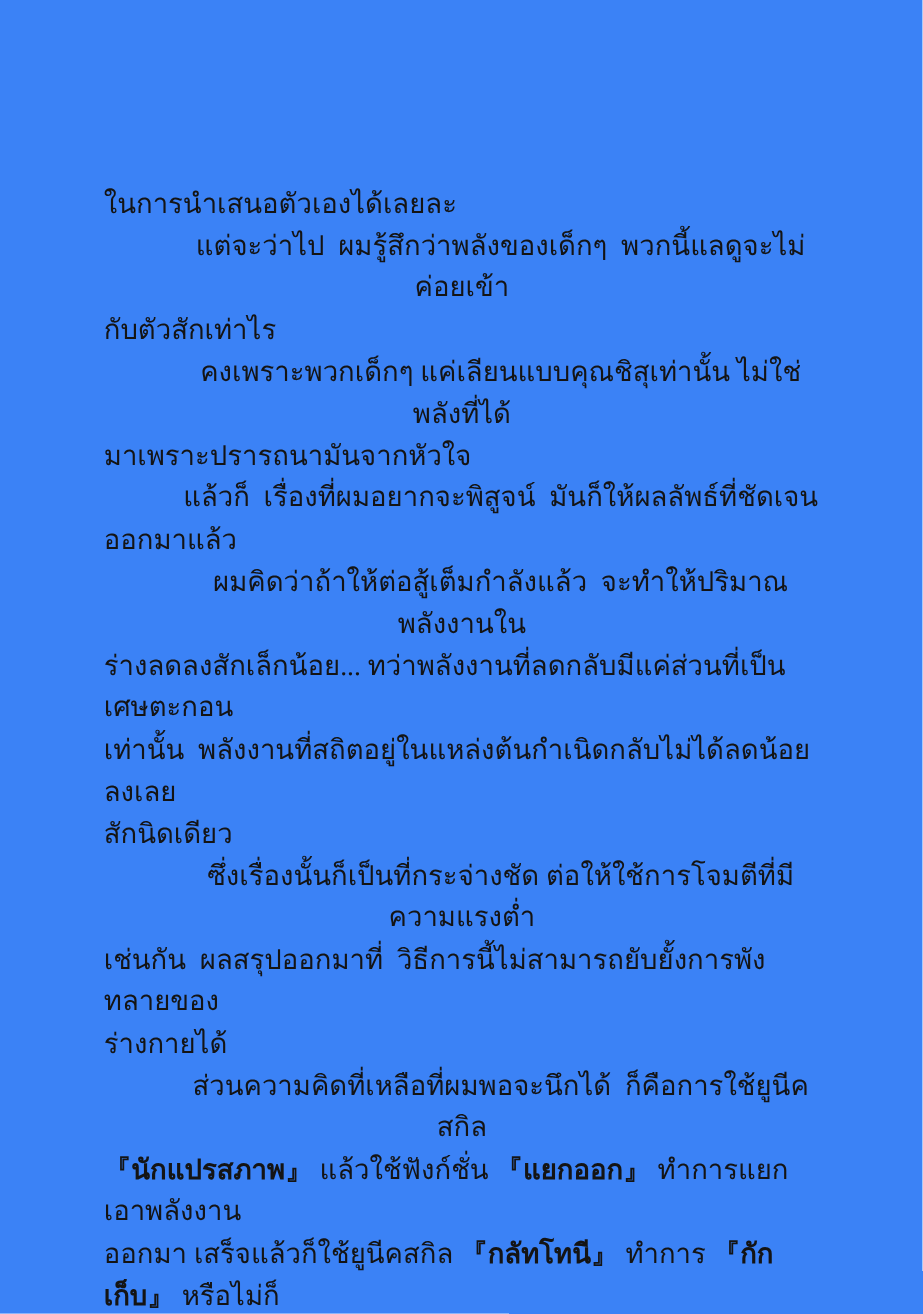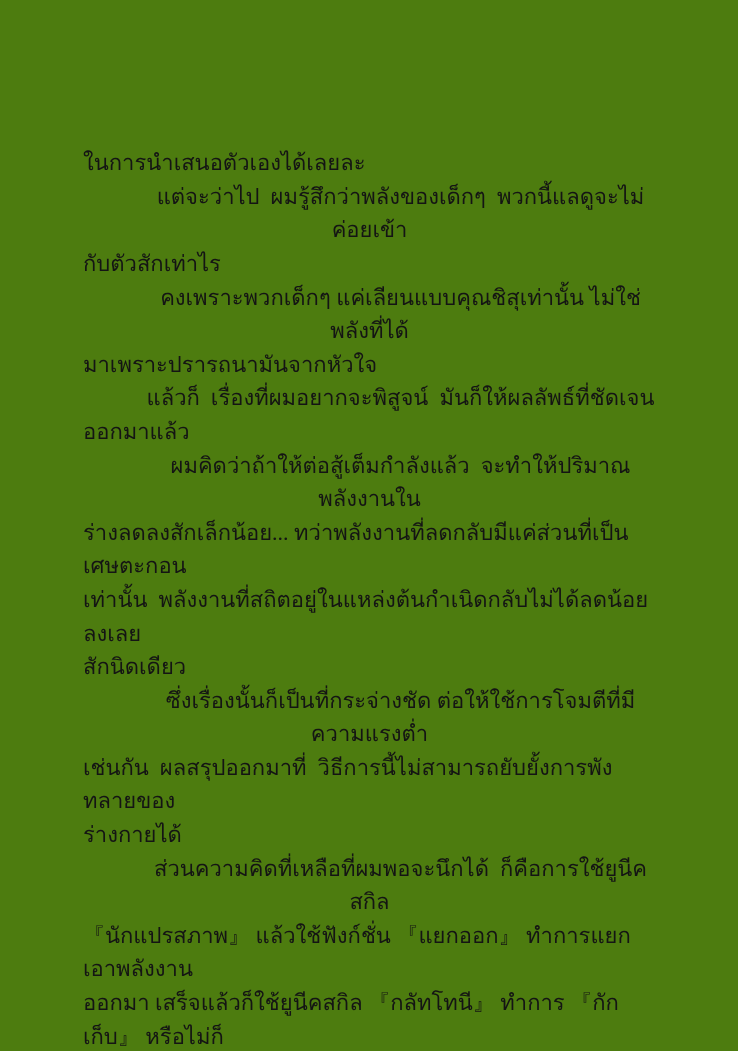--- a/index.html
+++ b/index.html
@@ -4,21 +4,21 @@
 <style>
   html, body {
     margin: 0;
     padding: 0;
     background: #ffffff;
   }
   .page {
     position: relative;
     width: 738px;
     height: 1051px;
-    background: #4d7c0f;
+    background: #3b82f6;
     overflow: hidden;
     font-family: "Liberation Serif", "DejaVu Serif", serif;
     color: #141414;
   }
   .text-block {
     position: absolute;
     left: 83px;
     top: 79px;
     width: 573px;
     font-size: 22px;
@@ -26,21 +26,21 @@
     white-space: pre-wrap;
   }
   .line {
     min-height: 33.6px;
   }
   .line.indent {
     text-indent: 62px;
     text-align: center;
   }
   .seg-bold {
-    font-weight: 400;
+    font-weight: 700;
   }
 </style>
 </head>
 <body>
 
 <div class="page">
   <div class="text-block">
     <div id="lines-container"><div class="line"><span class="seg">ในการนำเสนอตัวเองได้เลยละ</span></div><div class="line indent"><span class="seg">แต่จะว่าไป  ผมรู้สึกว่าพลังของเด็กๆ  พวกนี้แลดูจะไม่ค่อยเข้า</span></div><div class="line"><span class="seg">กับตัวสักเท่าไร</span></div><div class="line indent"><span class="seg">คงเพราะพวกเด็กๆ แค่เลียนแบบคุณชิสุเท่านั้น ไม่ใช่พลังที่ได้</span></div><div class="line"><span class="seg">มาเพราะปรารถนามันจากหัวใจ</span></div><div class="line indent"><span class="seg">แล้วก็  เรื่องที่ผมอยากจะพิสูจน์  มันก็ให้ผลลัพธ์ที่ชัดเจน</span></div><div class="line"><span class="seg">ออกมาแล้ว</span></div><div class="line indent"><span class="seg">ผมคิดว่าถ้าให้ต่อสู้เต็มกำลังแล้ว  จะทำให้ปริมาณพลังงานใน</span></div><div class="line"><span class="seg">ร่างลดลงสักเล็กน้อย... ทว่าพลังงานที่ลดกลับมีแค่ส่วนที่เป็นเศษตะกอน</span></div><div class="line"><span class="seg">เท่านั้น  พลังงานที่สถิตอยู่ในแหล่งต้นกำเนิดกลับไม่ได้ลดน้อยลงเลย</span></div><div class="line"><span class="seg">สักนิดเดียว</span></div><div class="line indent"><span class="seg">ซึ่งเรื่องนั้นก็เป็นที่กระจ่างชัด ต่อให้ใช้การโจมตีที่มีความแรงต่ำ</span></div><div class="line"><span class="seg">เช่นกัน  ผลสรุปออกมาที่  วิธีการนี้ไม่สามารถยับยั้งการพังทลายของ</span></div><div class="line"><span class="seg">ร่างกายได้</span></div><div class="line indent"><span class="seg">ส่วนความคิดที่เหลือที่ผมพอจะนึกได้  ก็คือการใช้ยูนีคสกิล</span></div><div class="line"><span class="seg-bold">『นักแปรสภาพ』</span><span class="seg"> แล้วใช้ฟังก์ชั่น </span><span class="seg-bold">『แยกออก』</span><span class="seg"> ทำการแยกเอาพลังงาน</span></div><div class="line"><span class="seg">ออกมา เสร็จแล้วก็ใช้ยูนีคสกิล </span><span class="seg-bold">『กลัทโทนี』</span><span class="seg"> ทำการ </span><span class="seg-bold">『กักเก็บ』</span><span class="seg"> หรือไม่ก็</span></div></div>
     
   </div>

